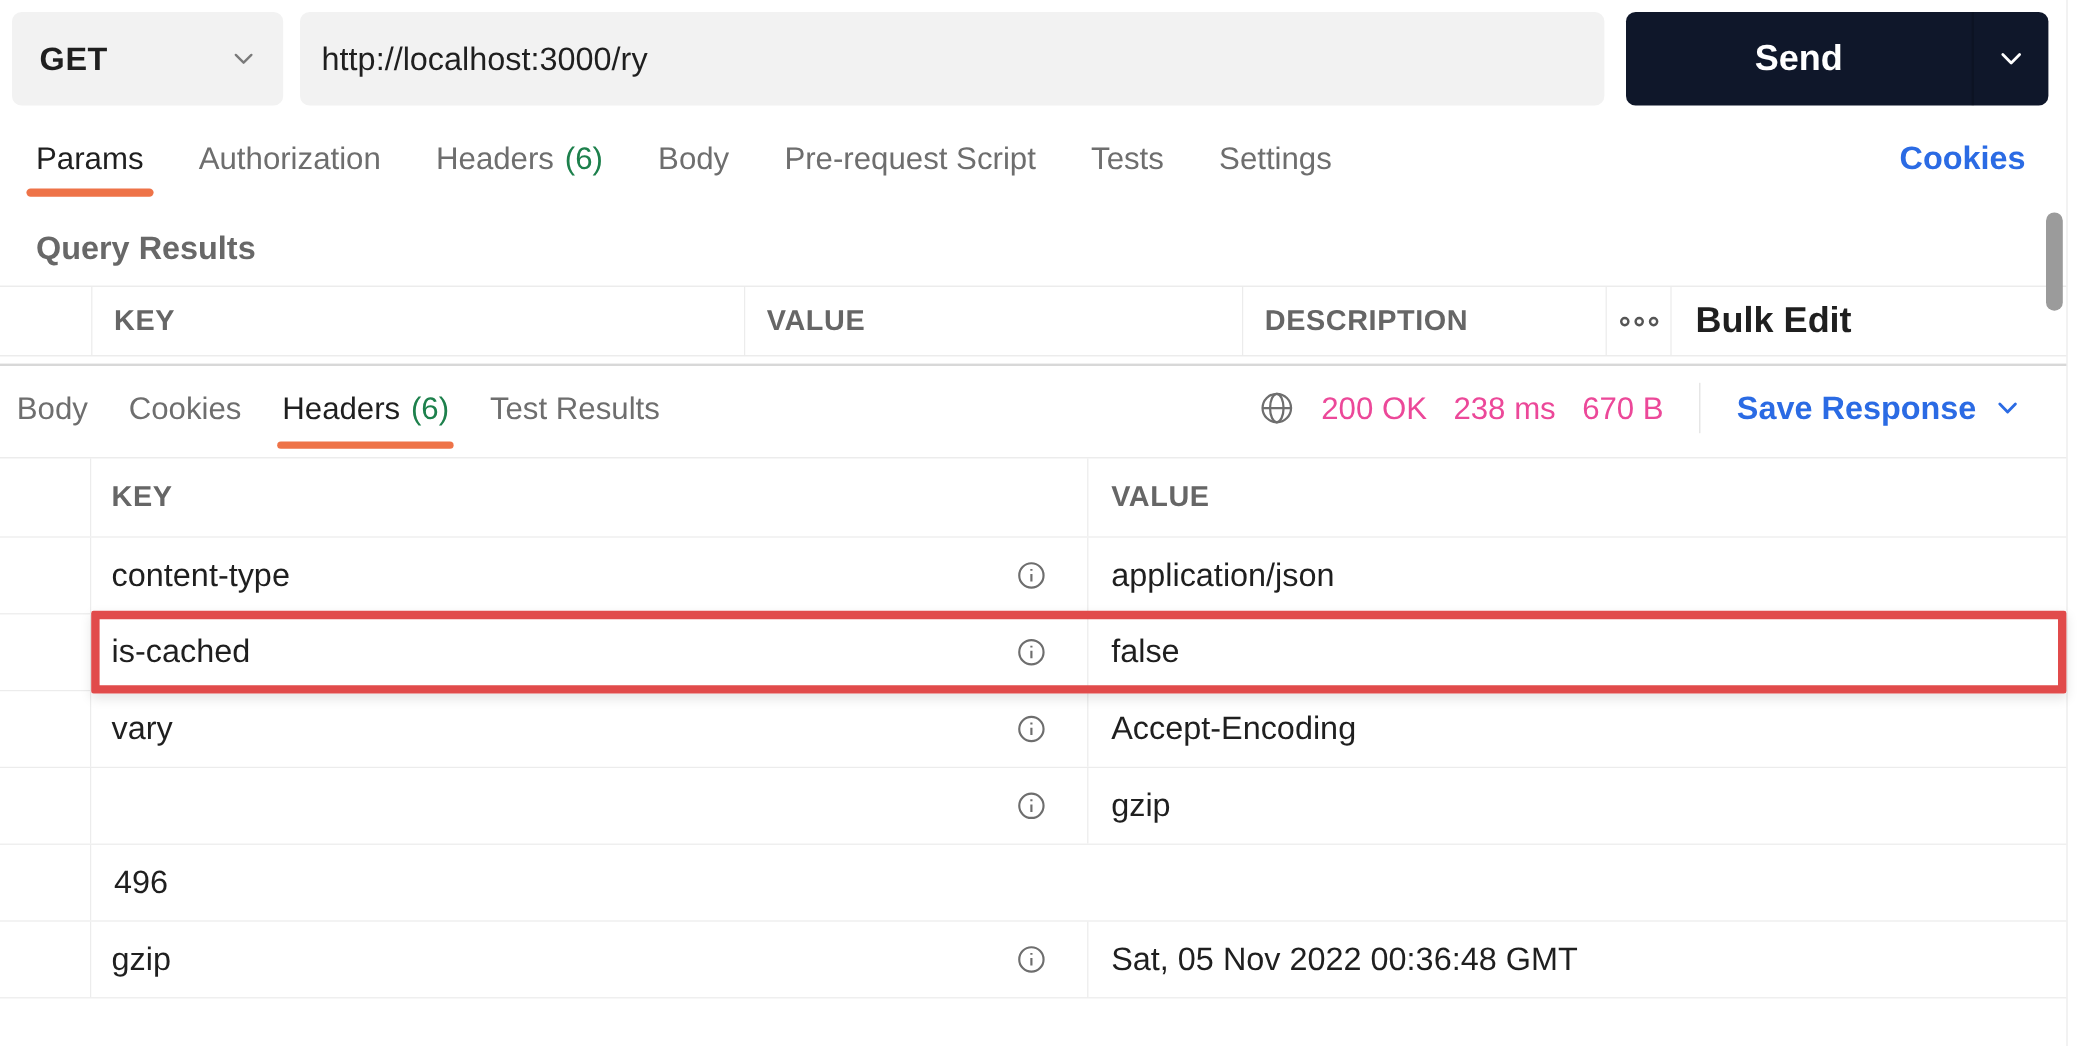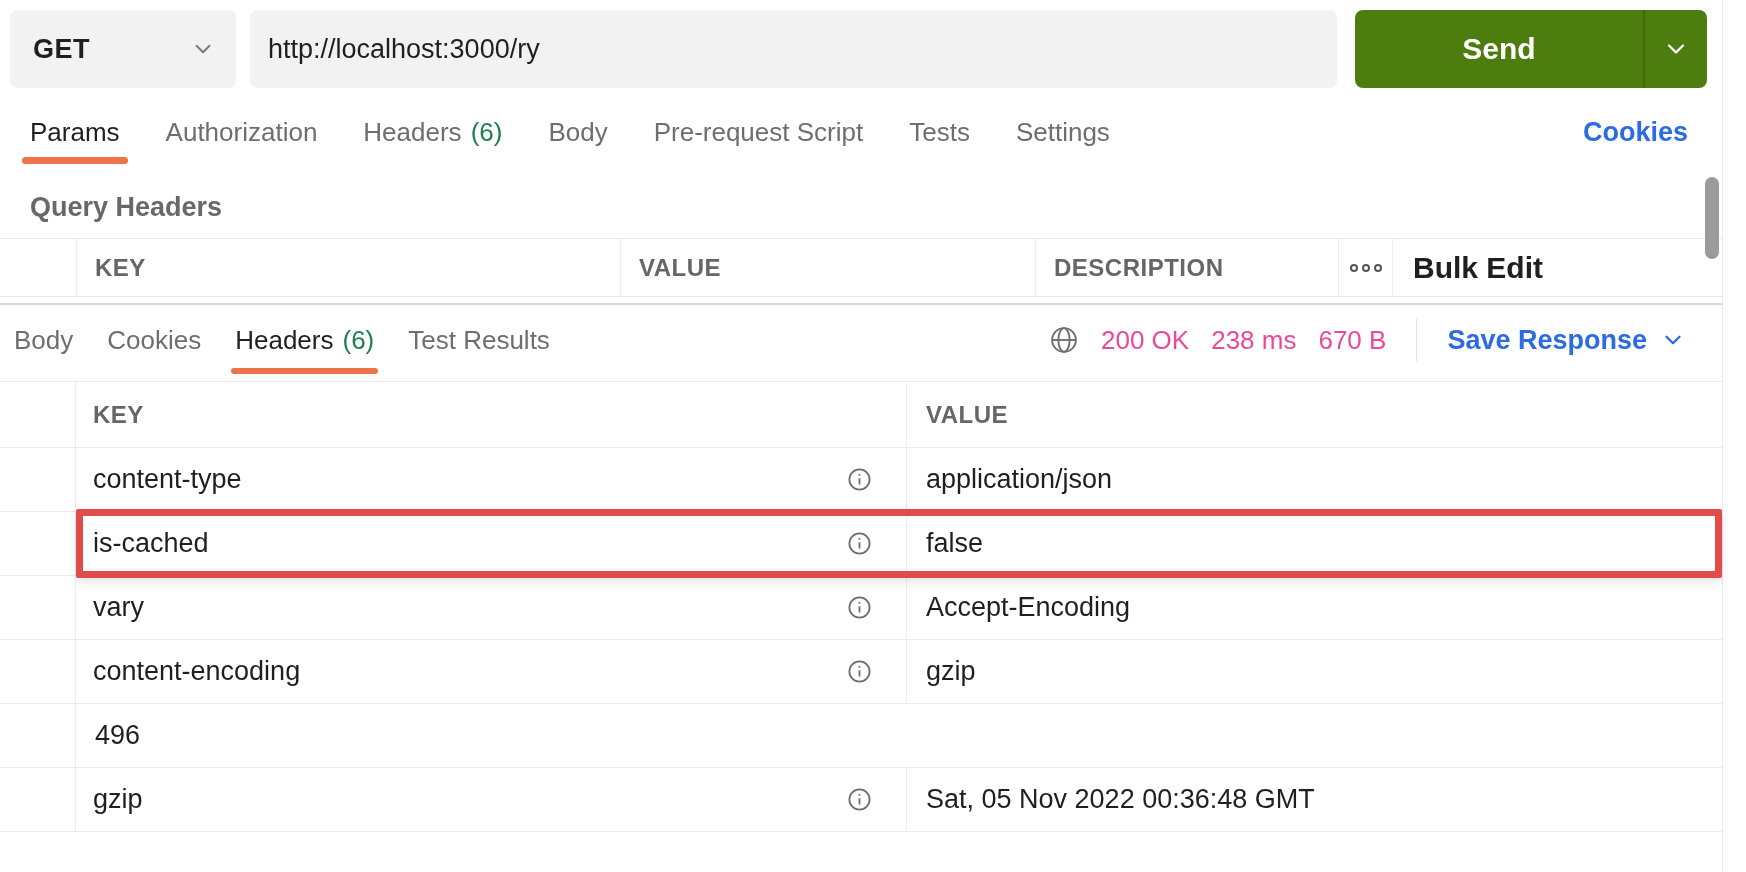--- a/index.html
+++ b/index.html
@@ -9,21 +9,21 @@
   .app { position:relative; width:1746px; height:872px; background:#fff; overflow:hidden; }
   .content { position:absolute; top:0; left:0; width:1723px; height:872px; border-right:1px solid #e9e9e9; }
 
   
   .url-row { display:flex; align-items:center; padding:10px 15px 0 10px; height:88px; }
   .method-box { width:226px; height:78px; background:#f2f2f2; border-radius:8px; display:flex; align-items:center; flex:none; cursor:pointer; }
   .method-label { margin-left:23px; font-size:27px; font-weight:bold; letter-spacing:.5px; color:#1f1f1f; }
   .method-caret { margin-left:auto; margin-right:20px; display:flex; }
   .url-box { flex:1; height:78px; background:#f2f2f2; border-radius:8px; margin-left:14px; display:flex; align-items:center; }
   .url-input { width:100%; height:100%; border:none; outline:none; background:transparent; font-family:inherit; font-size:27px; color:#1f1f1f; padding-left:18px; }
-  .send-btn { width:352px; height:78px; margin-left:18px; background:#4d7c0f; border-radius:8px; display:flex; align-items:center; color:#fff; cursor:pointer; flex:none; }
+  .send-btn { width:352px; height:78px; margin-left:18px; background:#0f172a; border-radius:8px; display:flex; align-items:center; color:#fff; cursor:pointer; flex:none; }
   .send-label { flex:1; text-align:center; font-size:30px; font-weight:bold; }
   .send-sep { width:2px; height:78px; background:rgba(0,0,0,.15); }
   .send-caret { width:62px; height:100%; display:flex; align-items:center; justify-content:center; }
 
   
   .tabs-row { display:flex; align-items:center; }
   .req-tabs { height:88px; padding:0 34px 0 30px; gap:46px;justify-content:flex-end; }
   .resp-tabs { height:70px; padding:0 36px 0 14px; gap:34px; }
   .tab { position:relative; height:100%; display:flex; align-items:center; font-size:26px; color:#6e6e6e; cursor:pointer; white-space:nowrap; }
   .tab .count { margin-left:9px; color:#1d804c; }
@@ -119,21 +119,21 @@
       <div class="tab">
           <span>Tests</span>
         </div>
       <div class="tab">
           <span>Settings</span>
         </div>
       <div class="cookies-link">Cookies</div>
     </div>
 
     <div class="qp-title-row">
-      <span class="qp-title">Query Headers</span>
+      <span class="qp-title">Query Results</span>
     </div>
     <div class="qp-table">
       <div class="qp-header">
         <div class="qp-cell qp-gutter"></div>
         <div class="qp-cell qp-key">
             <span class="col-label">KEY</span>
           </div>
         <div class="qp-cell qp-value">
             <span class="col-label">VALUE</span>
           </div>
@@ -245,21 +245,20 @@
             </span>
           </div>
         <div class="r-value">
             <span class="r-text">Accept-Encoding</span>
           </div>
       </div>
 
       <div class="r-row">
         <div class="r-gutter"></div>
         <div class="r-key">
-            <span class="r-text">content-encoding</span>
           <span class="info-btn">
               <svg width="27" height="27" viewBox="0 0 24 24" fill="none" stroke="#6e6e6e" stroke-width="1.6">
                 <circle cx="12" cy="12" r="9"></circle>
                 <line x1="12" y1="11" x2="12" y2="16.5"></line>
                 <line x1="12" y1="7.2" x2="12" y2="8.6"></line>
               </svg>
             </span>
           </div>
         <div class="r-value">
             <span class="r-text">gzip</span>

